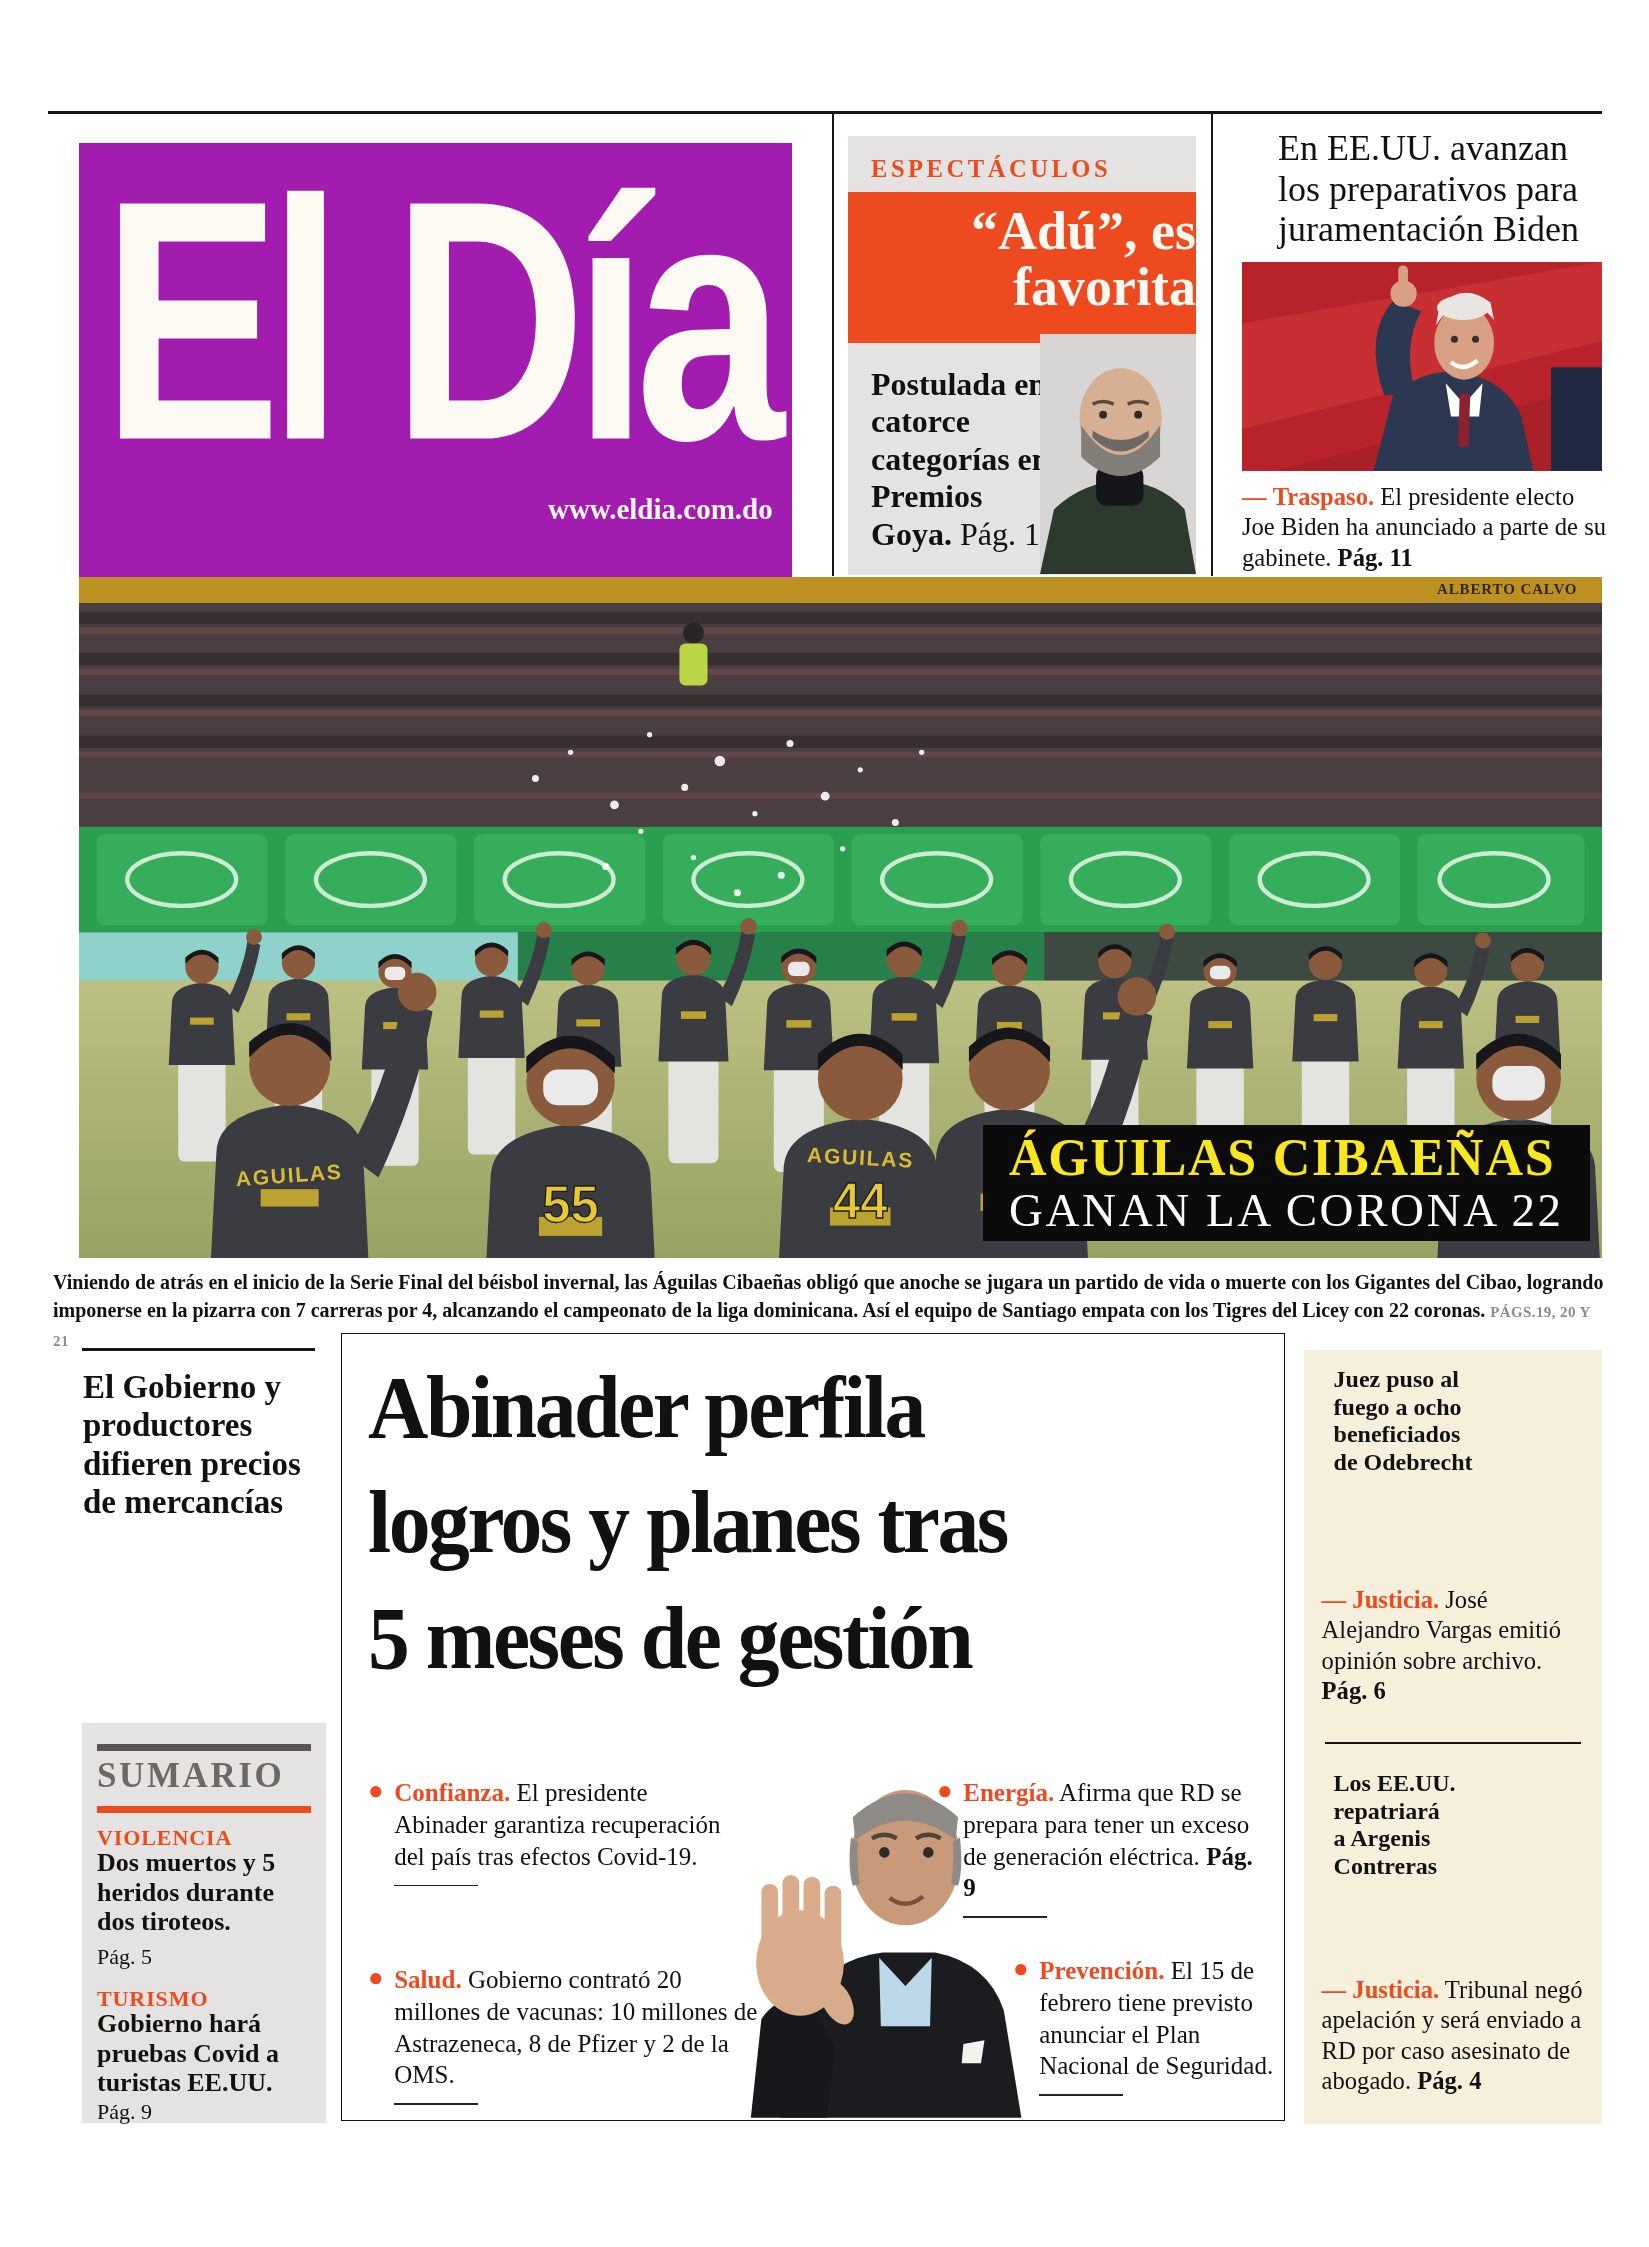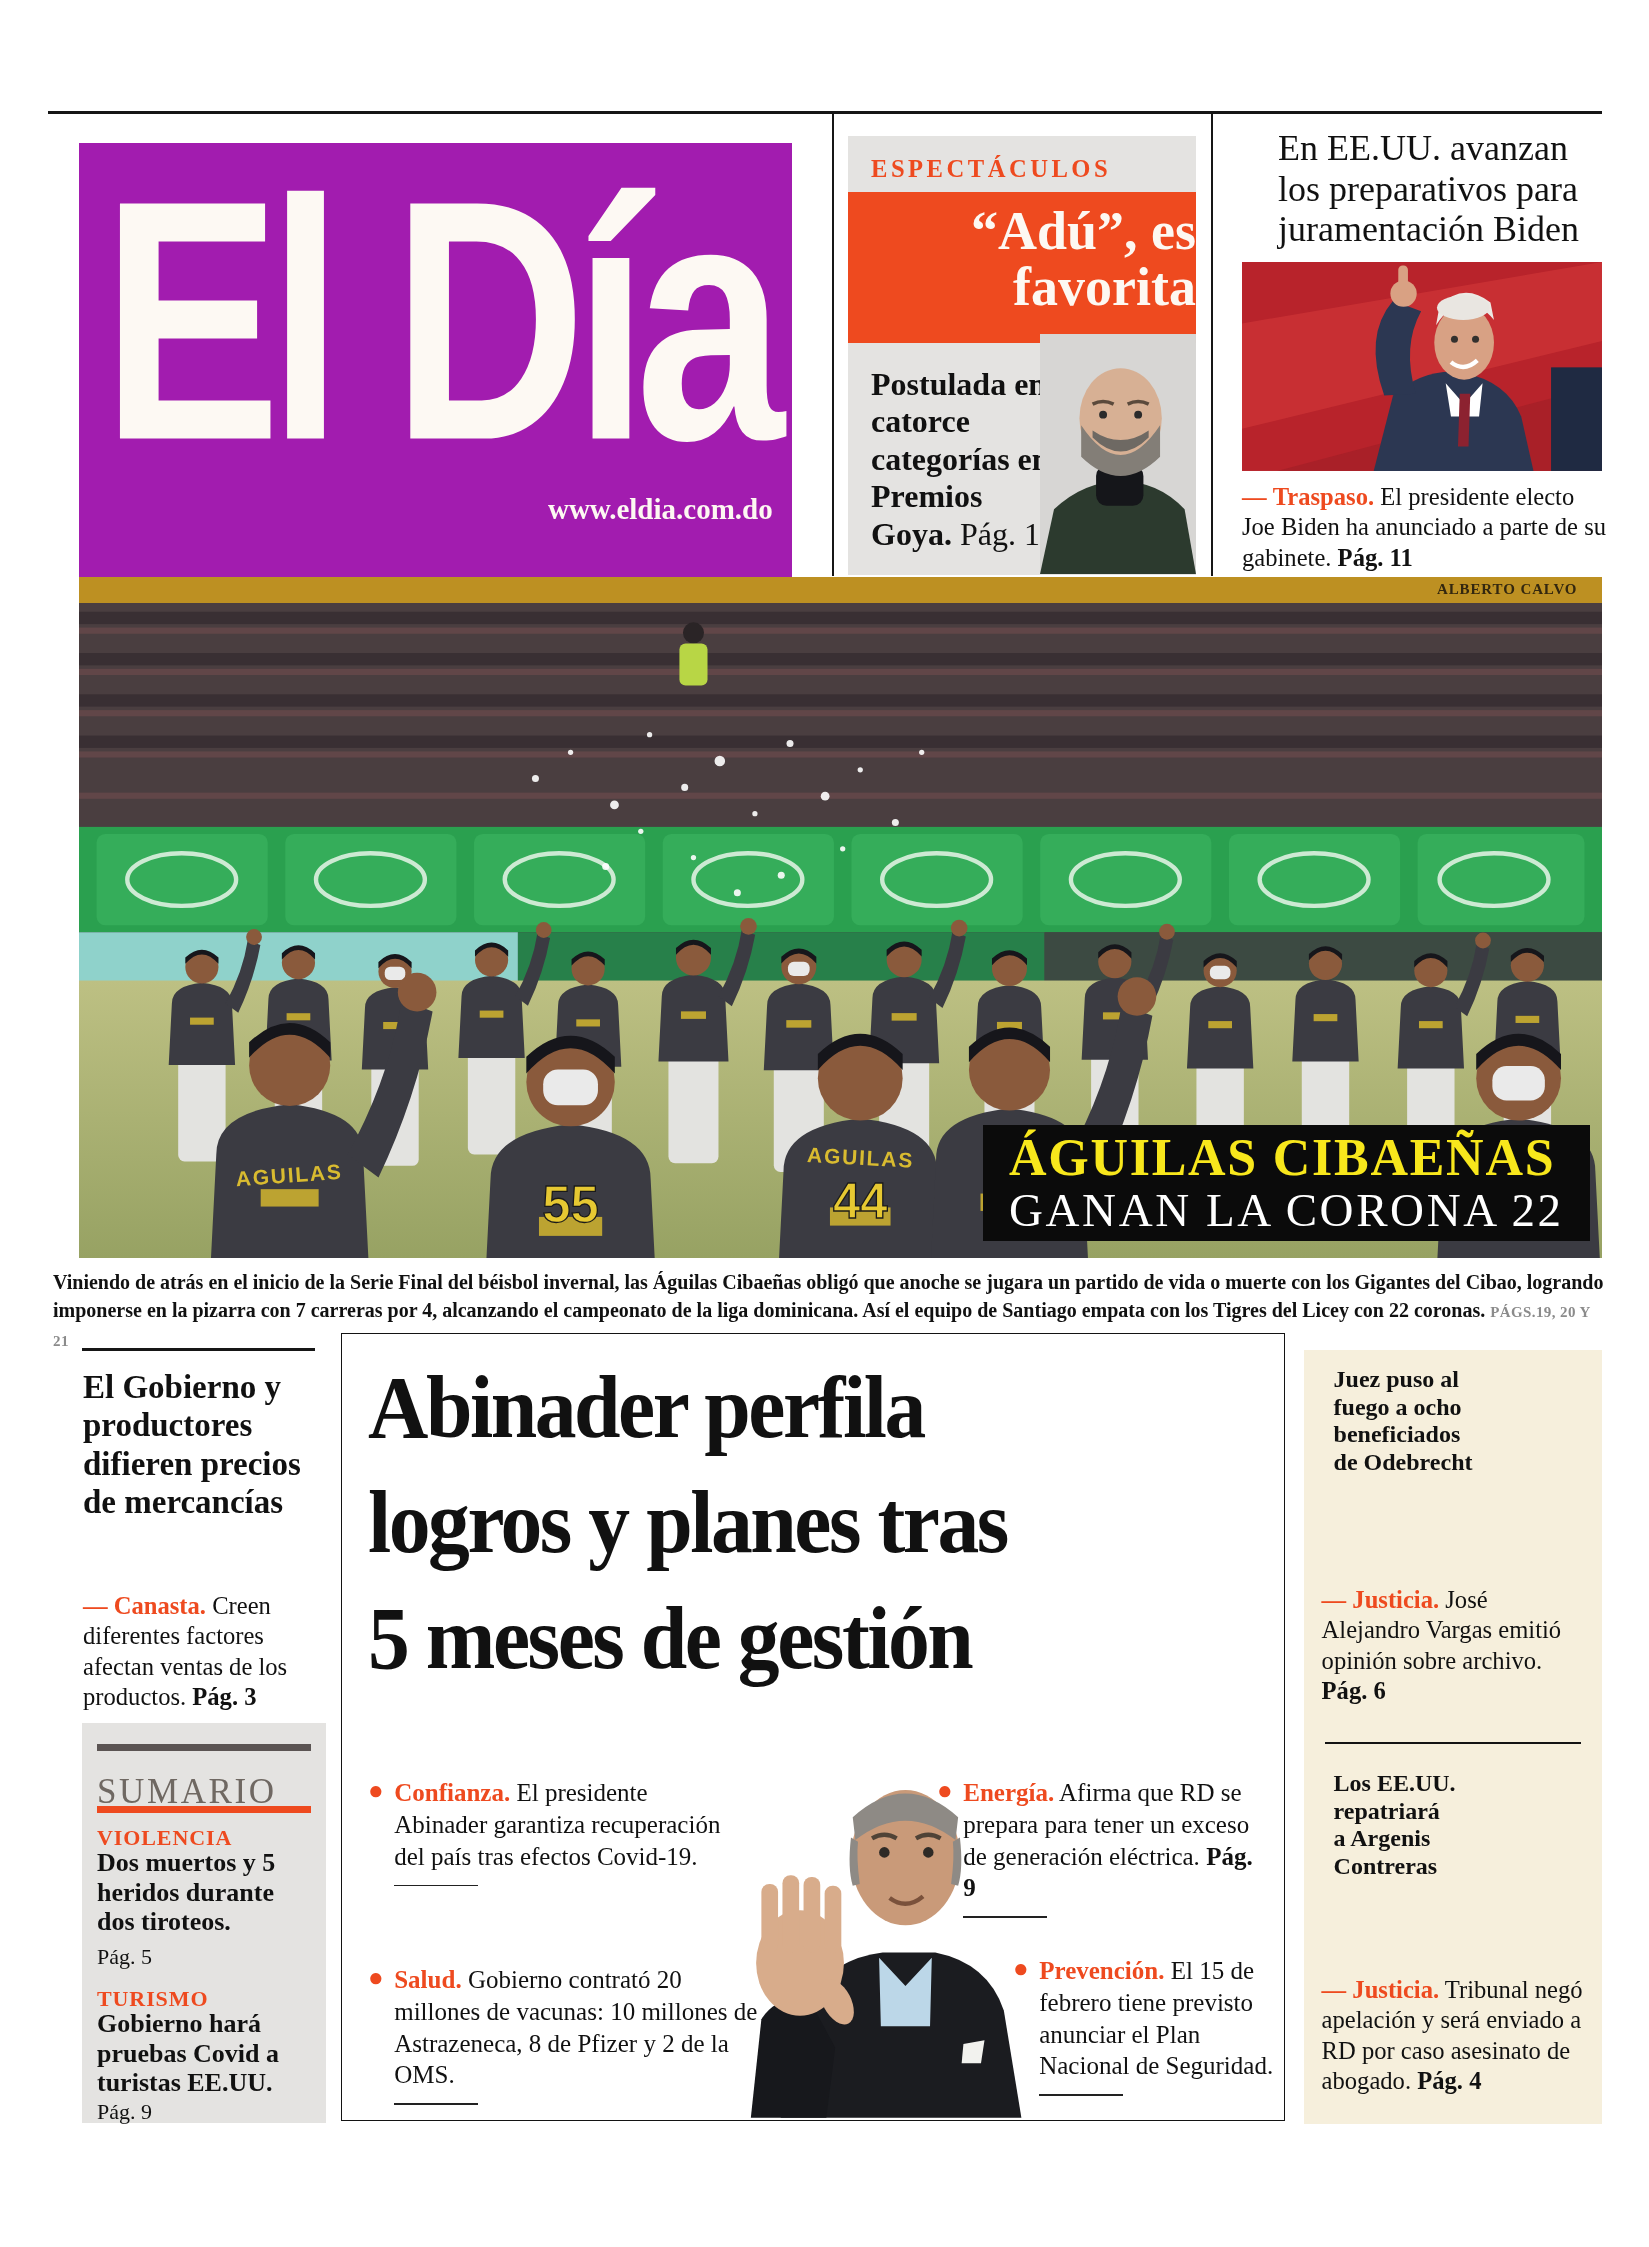--- a/index.html
+++ b/index.html
@@ -58,22 +58,22 @@
   .caption .pg2{color:#8B8B8B;font-size:15px;letter-spacing:0.4px;}
 
   
   .lrule{left:82px;top:1348px;width:233px;height:2.6px;background:#161616;}
   .left-headline{left:83px;top:1368px;width:263px;font-weight:bold;font-size:33px;line-height:1.16;}
   .left-kick{left:83px;top:1591px;width:253px;}
 
   
   .sumario{left:82px;top:1723px;width:244px;height:400px;background:#E4E3E1;}
   .sum-bar1{position:absolute;left:15px;top:21px;width:214px;height:7px;background:#5B5453;}
-  .sum-title{position:absolute;left:15px;top:33px;font-weight:normal;font-size:35px;
-             color:#6F6862;letter-spacing:2.6px;margin-top:16px;}
+  .sum-title{position:absolute;left:15px;top:33px;font-weight:bold;font-size:35px;
+             color:#6F6862;letter-spacing:2.6px;}
   .sum-bar2{position:absolute;left:15px;top:83px;width:214px;height:7px;background:#EE4A1F;}
   .sum-kick{position:absolute;left:15px;color:#EE4A1F;font-weight:bold;font-size:22px;letter-spacing:0.9px;}
   .sum-text{position:absolute;left:15px;width:218px;font-weight:bold;font-size:26px;line-height:1.14;}
   .sum-page{position:absolute;left:15px;font-size:22px;}
 
   
   .mainbox{left:341px;top:1333px;width:944px;height:788px;border:1.8px solid #131313;
            box-sizing:border-box;background:#fff;}
   .main-headline{position:absolute;left:26px;top:16px;font-weight:bold;font-size:88px;
                  line-height:1.31;letter-spacing:-2.6px;transform:scaleX(0.95);
@@ -305,26 +305,20 @@
   <div class="abs caption">
     <span>Viniendo de atrás en el inicio de la Serie Final del béisbol invernal, las Águilas Cibaeñas obligó que anoche se jugara un partido de vida o muerte con los Gigantes del Cibao, logrando imponerse en la pizarra con 7 carreras por 4, alcanzando el campeonato de la liga dominicana. Así el equipo de Santiago empata con los Tigres del Licey con 22 coronas. </span><span class="pg2">PÁGS.19, 20 Y 21</span>
   </div>
 
   <div class="abs lrule"></div>
   <div class="abs left-headline">
     <div>El Gobierno y</div>
     <div>productores</div>
     <div>difieren precios</div>
     <div>de mercancías</div>
-  </div>
-  <div class="abs left-kick kick">
-    <span class="dash">—</span>
-    <span class="kl">Canasta.</span>
-    <span>Creen diferentes factores afectan ventas de los productos. </span>
-    <span class="pg">Pág. 3</span>
   </div>
 
   <div class="abs sumario">
     <div class="sum-bar1"></div>
     <div class="sum-title">SUMARIO</div>
     <div class="sum-bar2"></div>
 
     <div class="sum-kick" style="top:102px">VIOLENCIA</div>
     <div class="sum-text" style="top:125px">
       <div>Dos muertos y 5</div>

